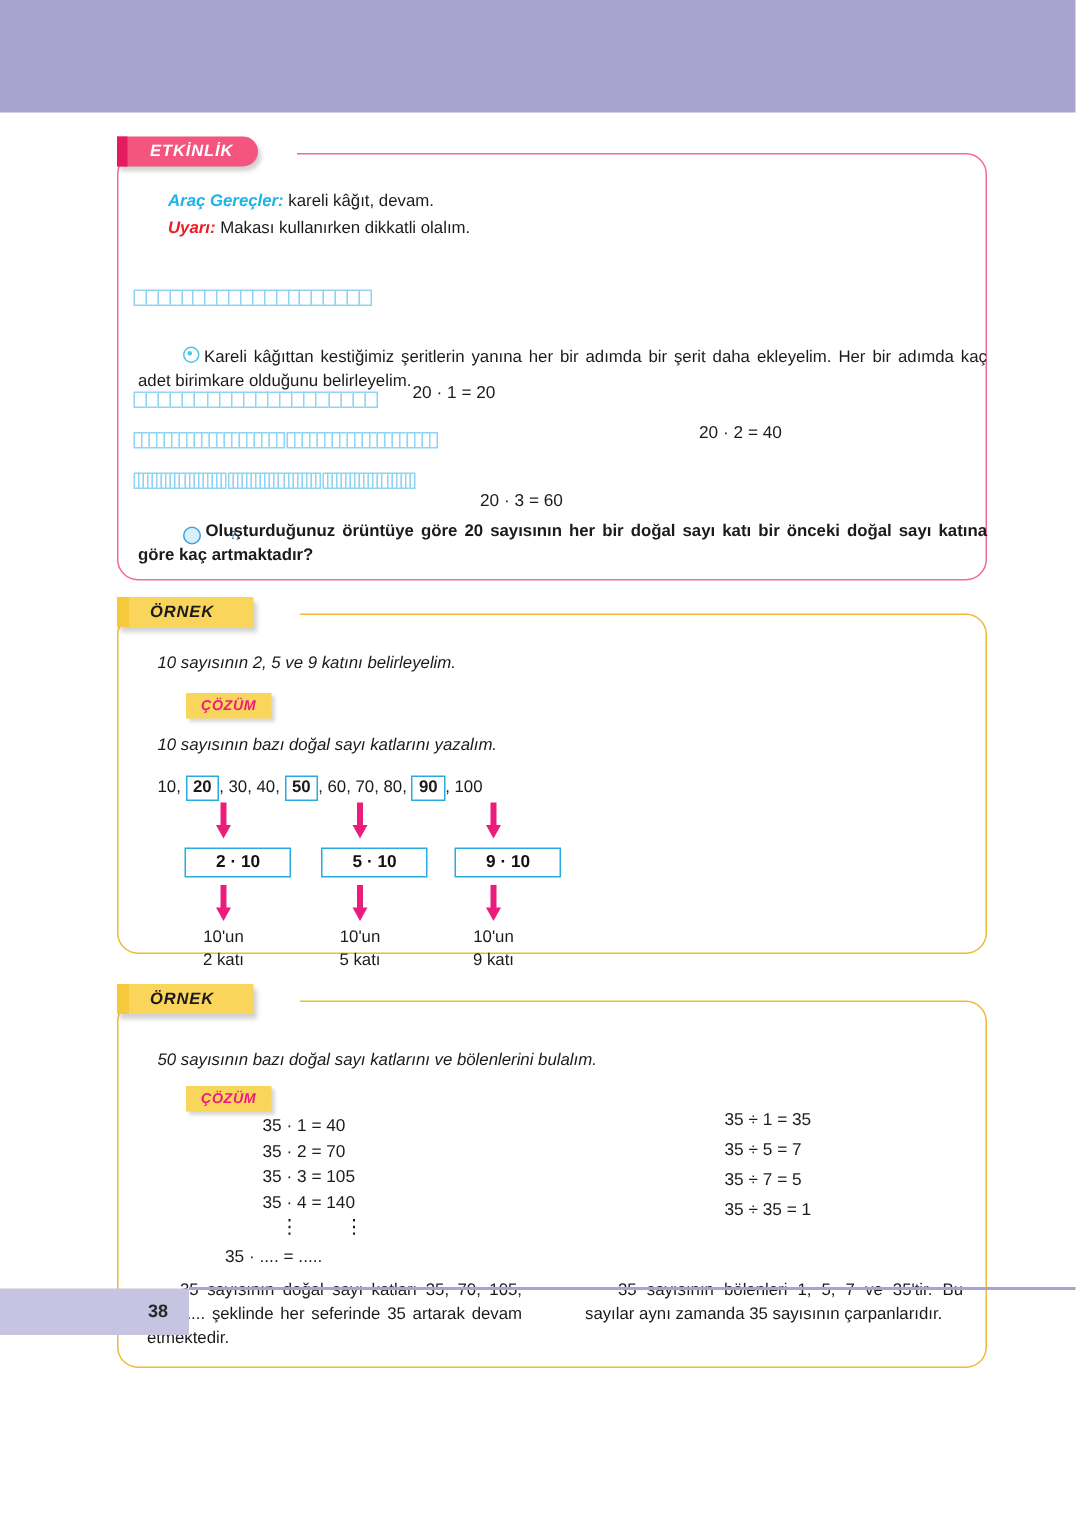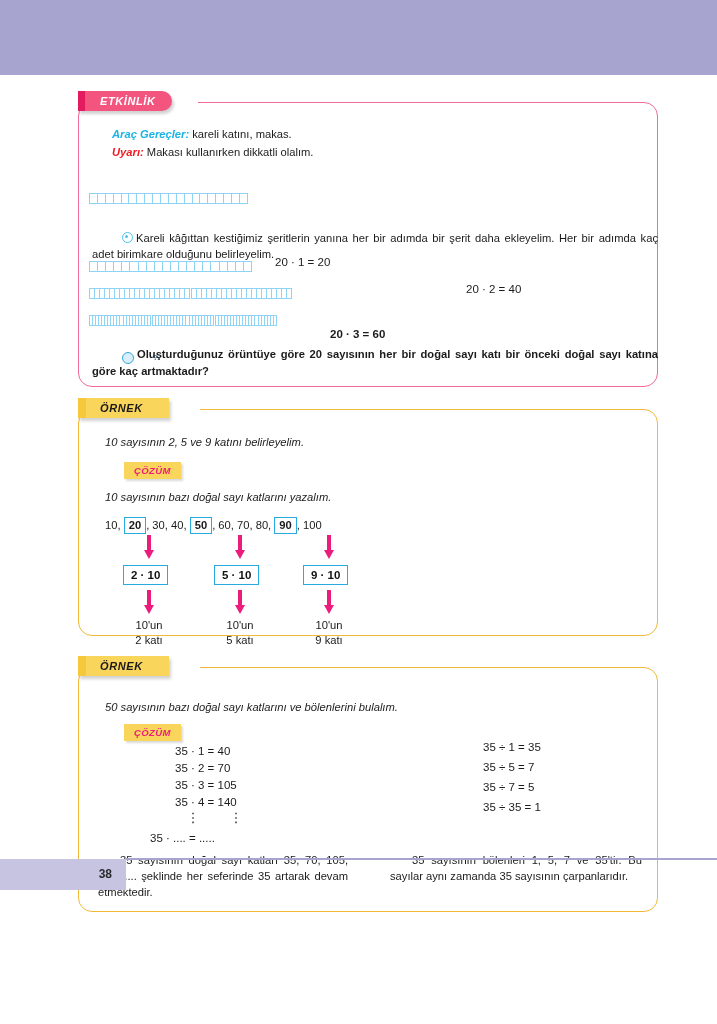--- a/index.html
+++ b/index.html
@@ -215,21 +215,21 @@
     position: absolute;
     left: 0; top: 15px;
     width: 0; height: 0;
     border-left: 5px solid transparent;
     border-right: 5px solid transparent;
     border-top: 9px solid #ec1c7d;
   }
   .opbox {
     position: absolute;
     border: 1.4px solid #29abe2;
-    padding: 3px 7px;
+    padding: 3px 20px;
     font-size: 11.5px;
     font-weight: bold;
     color: #111;
     background: #fff;
     white-space: nowrap;
   }
   .caption {
     position: absolute;
     font-size: 11.2px;
     color: #1b1b1b;
@@ -287,21 +287,21 @@
 <div class="page">
 
   <div class="panel panel-pink" style="left:78px; top:27px; width:580px; height:285px;"></div>
   <div class="badge-mask" style="left:80px; top:20px; width:118px; height:16px;"></div>
   <div class="badge-row" style="top:16px; left:78px;">
     <span class="badge badge-pink">ETKİNLİK</span>
   </div>
 
   <div class="t" style="left:112px; top:52px;">
     <span class="lbl-cyan">Araç Gereçler:</span>
-    <span>kareli katını, makas.</span>
+    <span>kareli kâğıt, devam.</span>
   </div>
 
   <div class="t" style="left:112px; top:70px;">
     <span class="lbl-red">Uyarı:</span>
     <span>Makası kullanırken dikkatli olalım.</span>
   </div>
 
 
   <div class="strip tight" id="sample-strip" style="left:89px; top:118px;">
       <div class="cell"></div>
@@ -465,21 +465,21 @@
         <div class="cell" style="width: 4.05px;"></div>
         <div class="cell" style="width: 4.05px;"></div>
         <div class="cell" style="width: 4.05px;"></div>
         <div class="cell" style="width: 4.05px;"></div>
         <div class="cell" style="width: 4.05px;"></div>
         <div class="cell" style="width: 4.05px;"></div>
         <div class="cell" style="width: 4.05px;"></div>
         <div class="cell" style="width: 4.05px;"></div>
       </div>
     </div>
-  <div class="eq" style="left:330px; top:253px;font-weight:bold;">20 · 3 = 60</div>
+  <div class="eq" style="left:320px; top:253px;">20 · 3 = 60</div>
 
   <div class="t t-wrap bold just" style="left:92px; top:272px; width:566px; text-indent:30px;">
     <span class="bullet-q">?</span><span>Oluşturduğunuz örüntüye göre 20 sayısının her bir doğal sayı katı bir önceki doğal sayı katına  göre kaç artmaktadır?</span>
   </div>
 
   <div class="panel panel-yellow" style="left:78px; top:334px; width:580px; height:227px;"></div>
   <div class="badge-mask" style="left:80px; top:327px; width:120px; height:16px;"></div>
   <div class="badge-row" style="top:323px; left:78px;">
     <span class="badge badge-yellow">ÖRNEK</span>
   </div>

